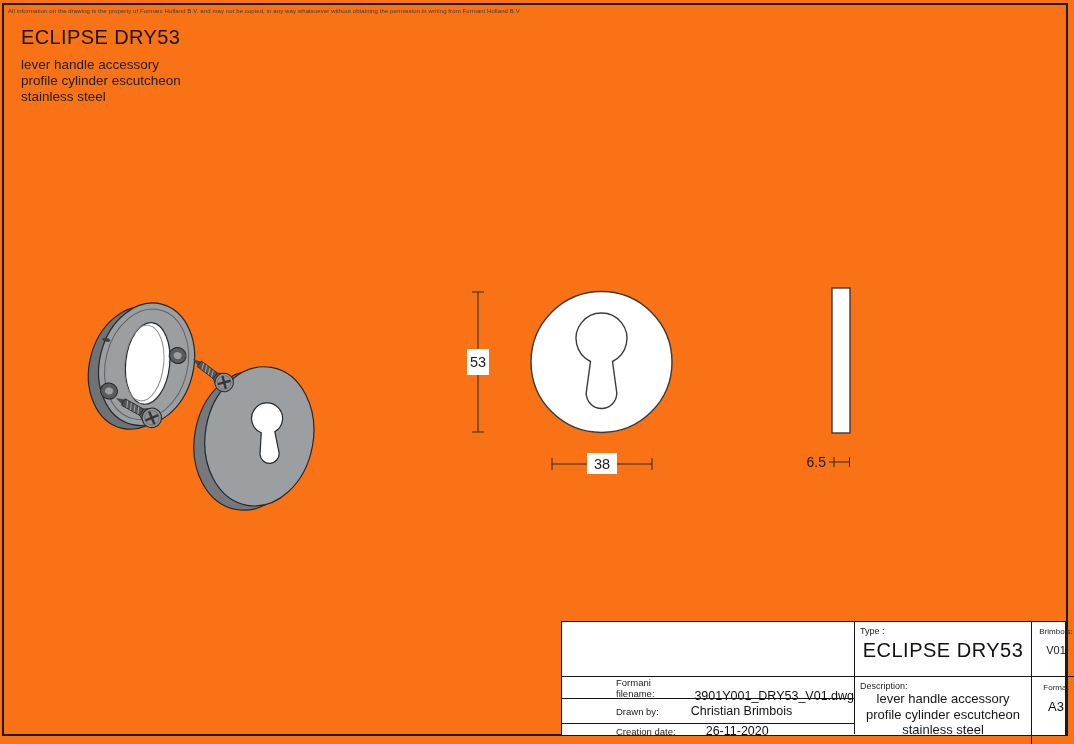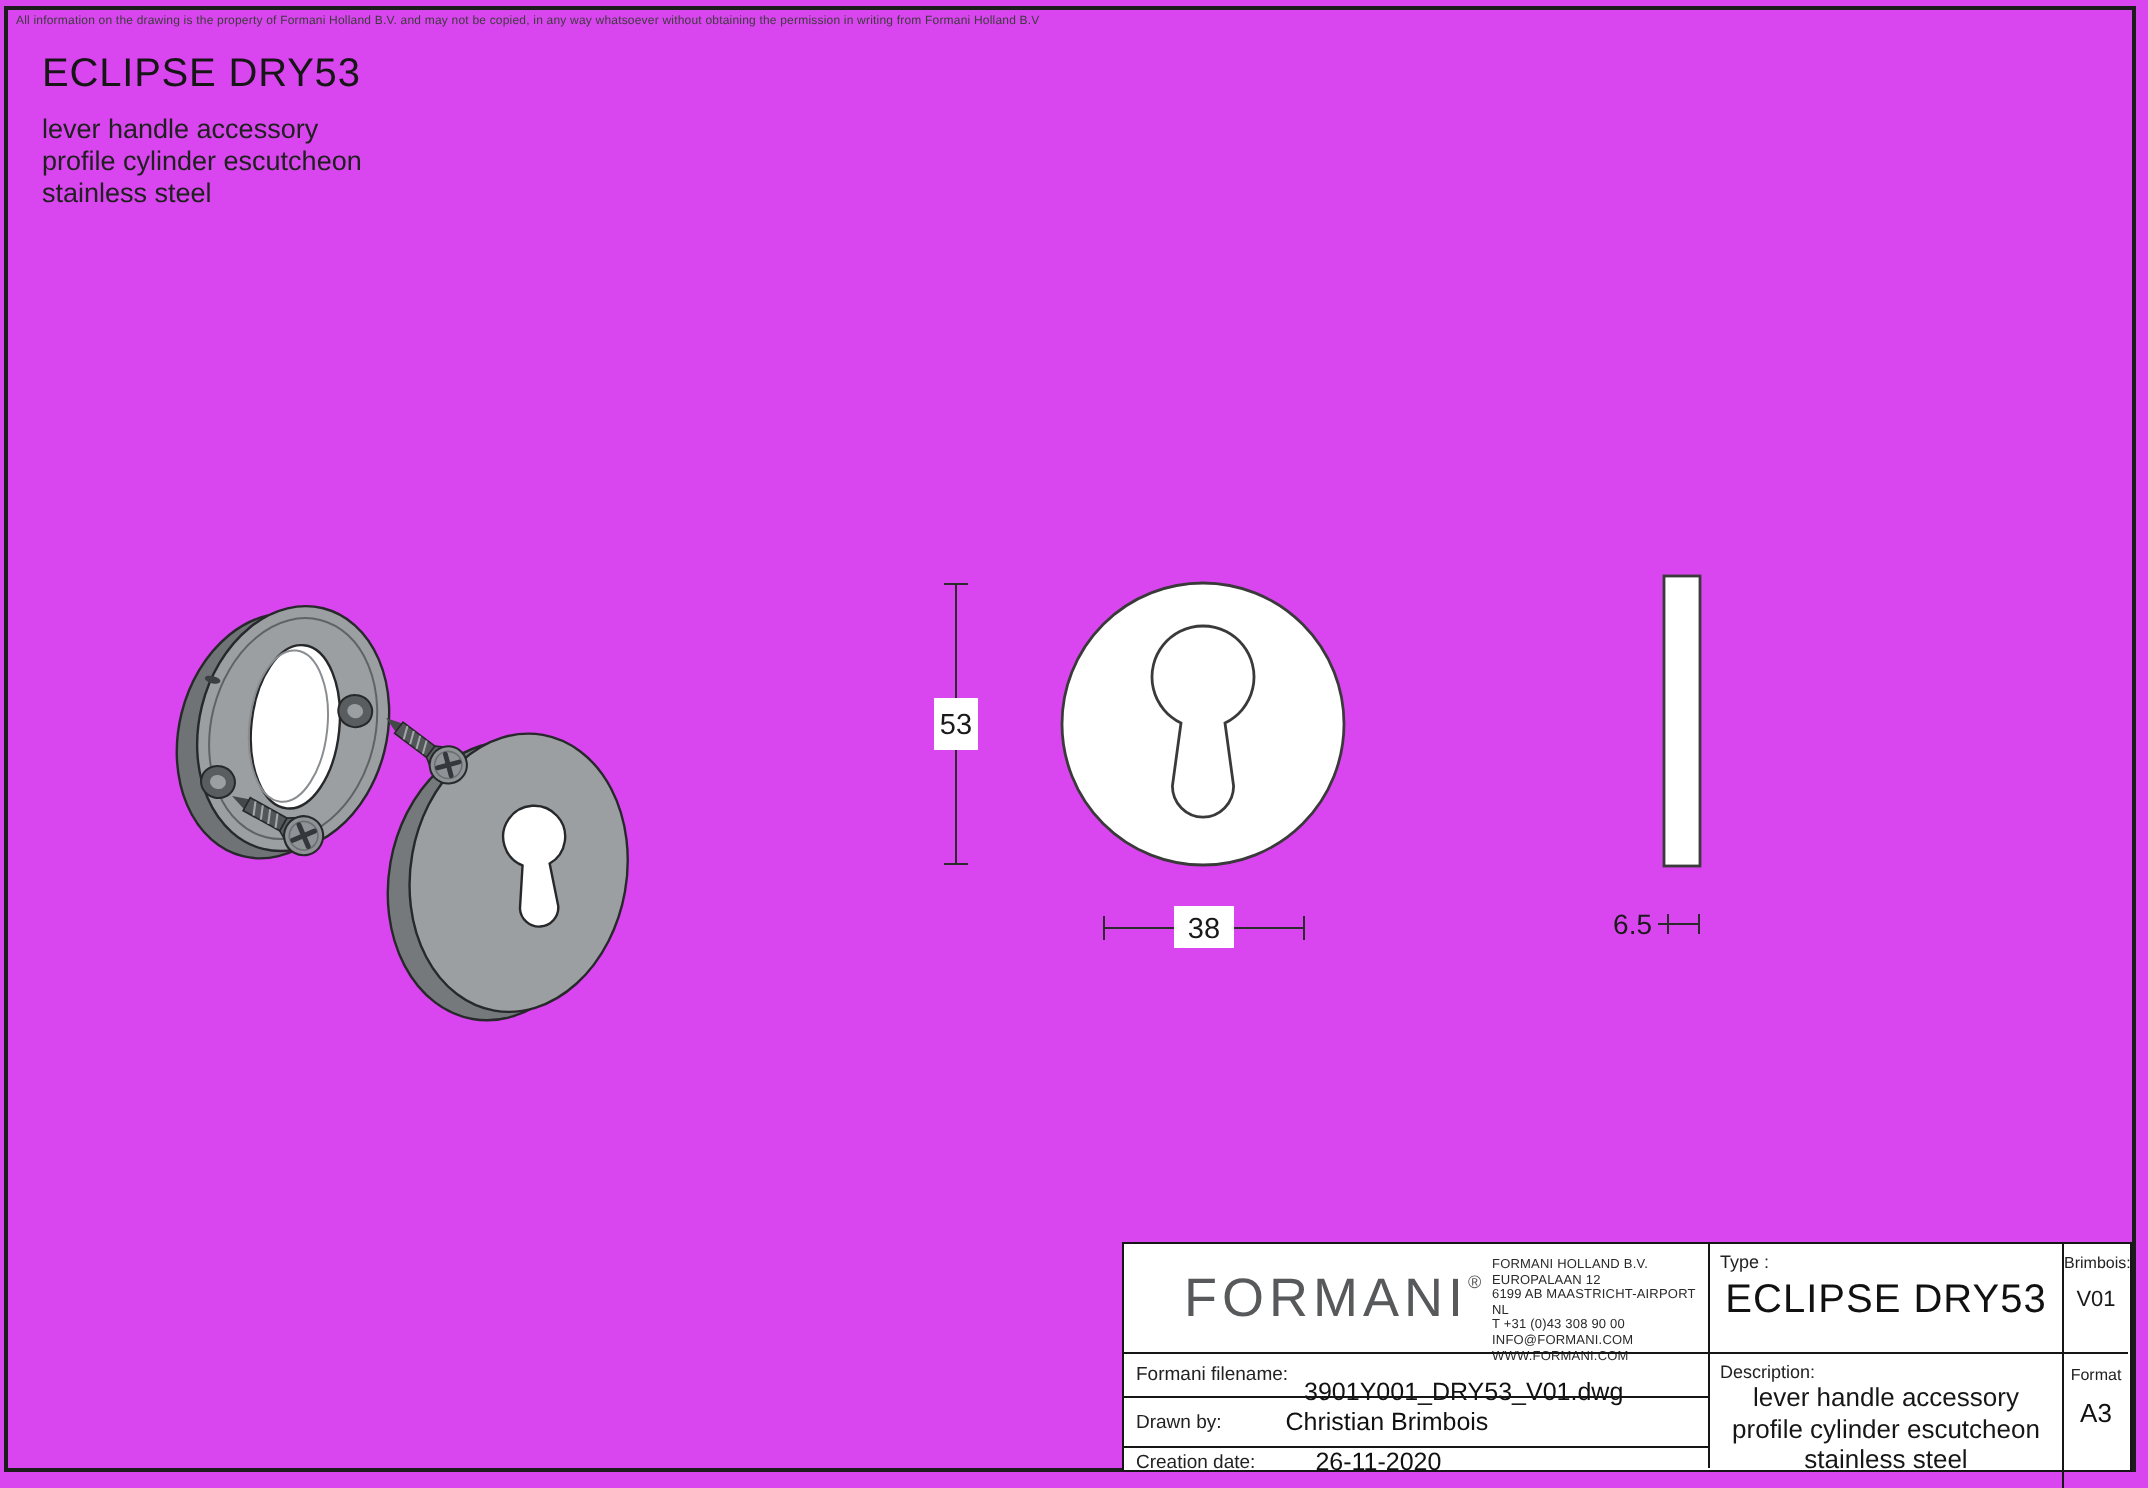--- a/index.html
+++ b/index.html
@@ -1,27 +1,27 @@
 <!DOCTYPE html>
 <html><head>
 <meta charset="utf-8">
 <style>
   html,body{margin:0;padding:0;background:#fff;}
-  .page{position:relative;width:1074px;height:744px;background:#d946ef;
+  .page{position:relative;width:1074px;height:744px;background:#f97316;
         font-family:"Liberation Sans","DejaVu Sans",sans-serif;color:#1a1a1a;overflow:hidden;}
   .sheet{position:absolute;left:2px;top:3px;width:1062px;height:729px;border:2px solid #1c1c1c;}
   .disclaimer{position:absolute;left:8px;top:8px;font-size:6px;color:#3c3c3c;letter-spacing:0.1px;white-space:nowrap;}
   .head{position:absolute;left:21px;top:26px;}
   .head h1{margin:0;font-size:20px;font-weight:normal;letter-spacing:0.4px;color:#161616;}
   .head .sub{margin-top:8px;font-size:13.5px;line-height:16px;color:#202020;}
   svg text{font-family:"Liberation Sans","DejaVu Sans",sans-serif;}
 
   
   .tb{position:absolute;left:561px;top:621px;width:505px;height:115px;border:1.5px solid #161616;box-sizing:border-box;background:#fff;}
-  .tb .cell{position:absolute;box-sizing:border-box;}
+  .tb .cell{position:absolute;box-sizing:border-box;padding-left:48px;}
   .c-logo{left:0;top:0;width:292px;height:54px;}
   .c-type{left:292px;top:0;width:177px;height:54px;border-left:1.2px solid #161616;}
   .c-version{left:469px;top:0;width:33px;height:54px;border-left:1.2px solid #161616;}
   .c-filename{left:0;top:54px;width:292px;height:22px;border-top:1.2px solid #161616;}
   .c-drawn{left:0;top:76px;width:292px;height:25px;border-top:1.2px solid #161616;}
   .c-created{left:0;top:101px;width:292px;height:15px;border-top:1.2px solid #161616;}
   .c-desc{left:292px;top:54px;width:177px;height:58px;border-top:1.2px solid #161616;border-left:1.2px solid #161616;}
   .c-format{left:469px;top:54px;width:33px;height:76px;border-top:1.2px solid #161616;border-left:1.2px solid #161616;}
   .logo-wrap{position:absolute;left:30px;top:12px;color:#58595b;}
   .logo-text{font-size:27px;letter-spacing:2.5px;font-weight:normal;transform:scaleY(1.02);}
@@ -131,33 +131,20 @@
 
     <g stroke="#2b2b2b" stroke-width="1">
       <line x1="829" y1="462" x2="850" y2="462"></line>
       <line x1="834" y1="457" x2="834" y2="467"></line>
       <line x1="849.5" y1="457" x2="849.5" y2="467"></line>
       <text x="826" y="467" text-anchor="end" font-size="14" fill="#1a1a1a" stroke="none">6.5</text>
     </g>
   </svg>
 
   <div class="tb">
-    <div class="cell c-logo">
-      <div class="logo-wrap">
-        <span class="logo-text">FORMANI</span><span class="logo-reg">®</span>
-      </div>
-      <div class="addr">
-        <div>FORMANI HOLLAND B.V.</div>
-        <div>EUROPALAAN 12</div>
-        <div>6199 AB MAASTRICHT-AIRPORT NL</div>
-        <div>T +31 (0)43 308 90 00</div>
-        <div>INFO@FORMANI.COM</div>
-        <div>WWW.FORMANI.COM</div>
-      </div>
-    </div>
 
     <div class="cell c-type">
       <span class="lbl">Type :</span>
       <div class="type-big">ECLIPSE DRY53</div>
     </div>
 
     <div class="cell c-version">
       <span class="lbl">Brimbois:</span>
       <div class="ver-val">V01</div>
     </div>

